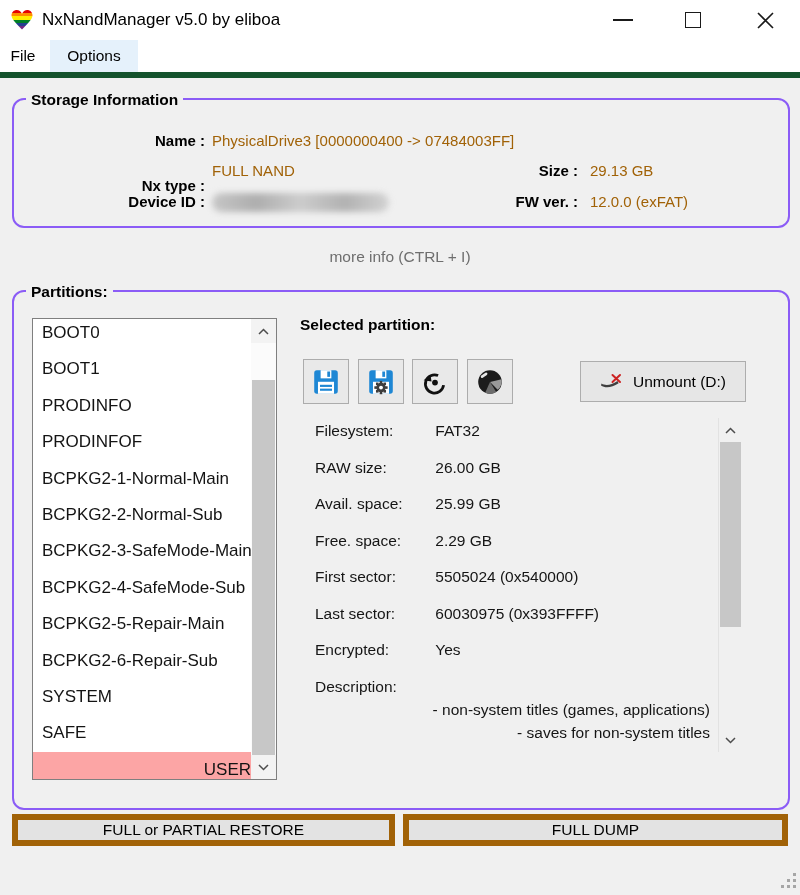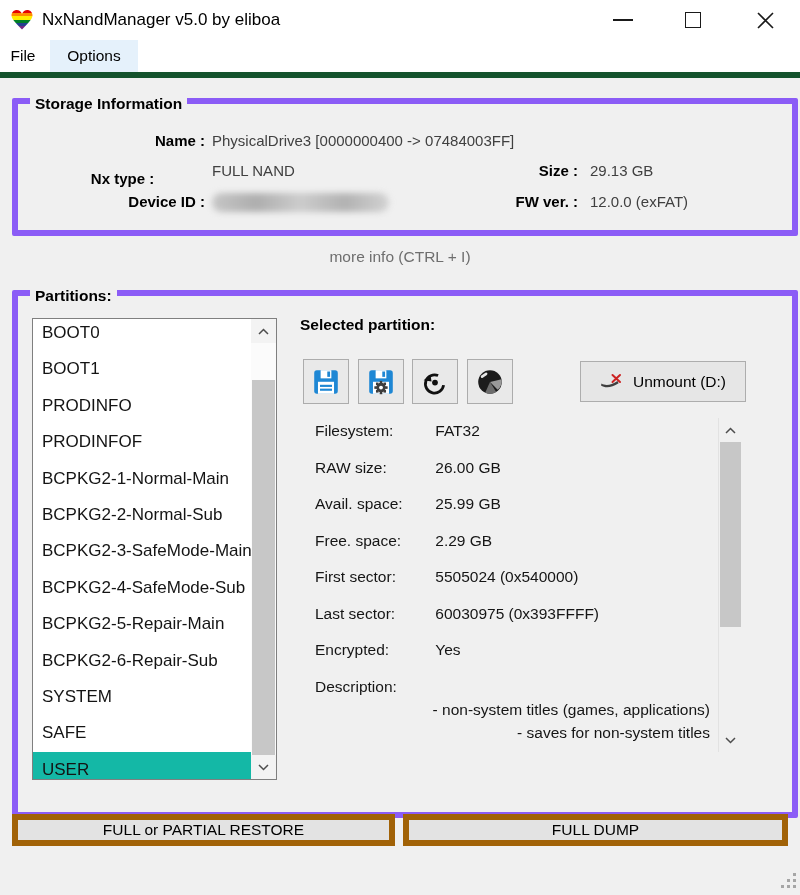--- a/index.html
+++ b/index.html
@@ -17,43 +17,43 @@
   .min-glyph{display:block;width:20px;height:0;border-top:2px solid #1a1a1a;}
   .max-glyph{display:block;width:14px;height:14px;border:1.5px solid #1a1a1a;}
 
   
   .menubar{position:absolute;left:0;top:40px;width:800px;height:32px;background:#ffffff;border-bottom:6px solid #14532d;display:flex;align-items:stretch;}
   .menu-item{line-height:32px;font-size:15.5px;color:#000;text-align:center;}
   .menu-item.file{width:46px;}
   .menu-item.options{width:88px;margin-left:4px;background:#e5f1fb;}
 
   
-  .groupbox{position:absolute;border:6px solid #8b5cf6;border-radius:2px;}
+  .groupbox{position:absolute;border:2px solid #8b5cf6;border-radius:12px;}
   .gb-storage{left:12px;top:98px;width:774px;height:126px;}
   .gb-partitions{left:12px;top:290px;width:774px;height:516px;}
   .gb-title{position:absolute;left:12px;top:-11px;background:#f0f0f0;padding:0 5px;font-weight:bold;font-size:15.5px;color:#000;line-height:21px;}
 
   
   .fld-label{position:absolute;font-weight:bold;font-size:15px;color:#000;text-align:right;height:20px;line-height:20px;}
-  .fld-value{position:absolute;font-size:15px;color:#404040;height:20px;line-height:20px;white-space:nowrap;}
+  .fld-value{position:absolute;font-size:15px;color:#a16207;height:20px;line-height:20px;white-space:nowrap;}
   .col1-label{left:40px;width:165px;}
   .col1-value{left:212px;}
   .col2-label{left:450px;width:128px;}
   .col2-value{left:590px;}
   .row-name{top:131px;}
   .devid-blur{position:absolute;left:212px;top:193px;width:177px;height:19px;border-radius:10px;
     background:linear-gradient(90deg,#c6c6c6,#aeaeae 25%,#cccccc 50%,#b2b2b2 75%,#d2d2d2);filter:blur(3px);}
 
   .more-info{position:absolute;left:0;top:248px;width:800px;text-align:center;font-size:15.5px;color:#6e6e6e;}
 
   
   .listbox{position:absolute;left:32px;top:318px;width:245px;height:462px;background:#ffffff;border:1px solid #7f7f7f;box-sizing:border-box;overflow:hidden;}
   .list-items{position:absolute;left:0;top:-4px;width:218px;}
   .list-item{height:36.4px;line-height:36.4px;padding-left:9px;font-size:17px;color:#141414;white-space:nowrap;overflow:hidden;}
-  .list-item.selected{background:#14b8a6;}
+  .list-item.selected{background:#fca5a5;text-align:right;}
   .scrollbar{position:absolute;box-sizing:border-box;}
   .lb-sb{right:0;top:0;width:25px;height:460px;background:#fbfbfb;}
   .sb-btn{position:absolute;left:0;width:100%;height:24px;display:flex;align-items:center;justify-content:center;background:#f3f3f3;}
   .sb-up{top:0;}
   .sb-down{bottom:0;}
   .sb-thumb{position:absolute;left:1px;right:1px;background:#c7c7c7;}
   .lb-thumb{top:61px;height:377px;}
 
   
   .sp-title{position:absolute;left:300px;top:316px;font-weight:bold;font-size:15.5px;color:#000;}
@@ -125,21 +125,21 @@
   <div class="menubar">
     <div class="menu-item file">File</div>
     <div class="menu-item options">Options</div>
   </div>
 
   <div class="groupbox gb-storage">
     <span class="gb-title">Storage Information</span>
   </div>
   <span class="fld-label col1-label row-name" style="top:131px;">Name :</span>
   <span class="fld-value col1-value" style="top:131px;">PhysicalDrive3 [0000000400 -&gt; 07484003FF]</span>
-  <span class="fld-label col1-label" style="top:169px;text-align:center;">Nx type :</span>
+  <span class="fld-label col1-label" style="top:176px;">Nx type :</span>
   <span class="fld-value col1-value" style="top:161px;">FULL NAND</span>
   <span class="fld-label col2-label" style="top:161px;">Size :</span>
   <span class="fld-value col2-value" style="top:161px;">29.13 GB</span>
   <span class="fld-label col1-label" style="top:192px;">Device ID :</span>
   <span class="devid-blur"></span>
   <span class="fld-label col2-label" style="top:192px;">FW ver. :</span>
   <span class="fld-value col2-value" style="top:192px;">12.0.0 (exFAT)</span>
 
   <div class="more-info">more info (CTRL + I)</div>
 

